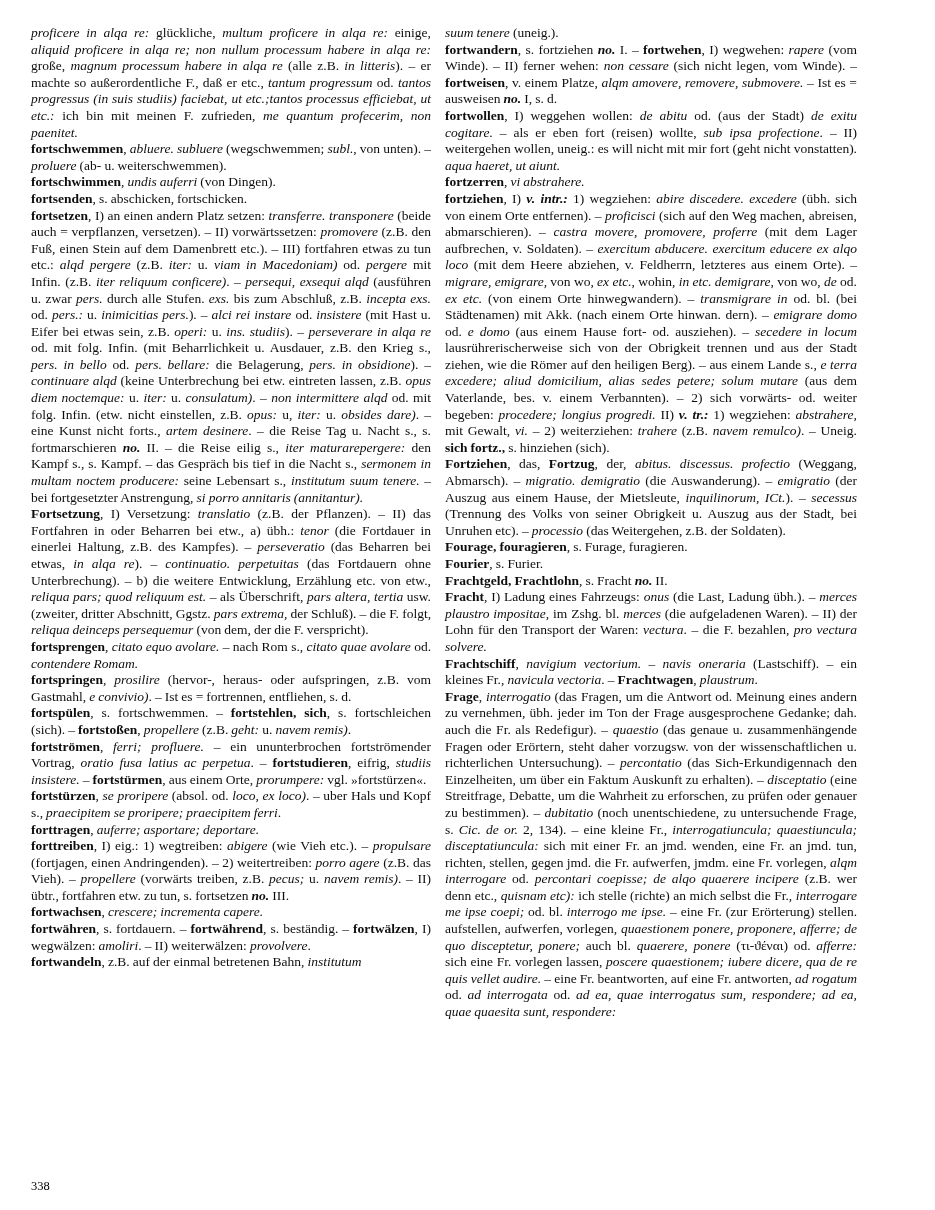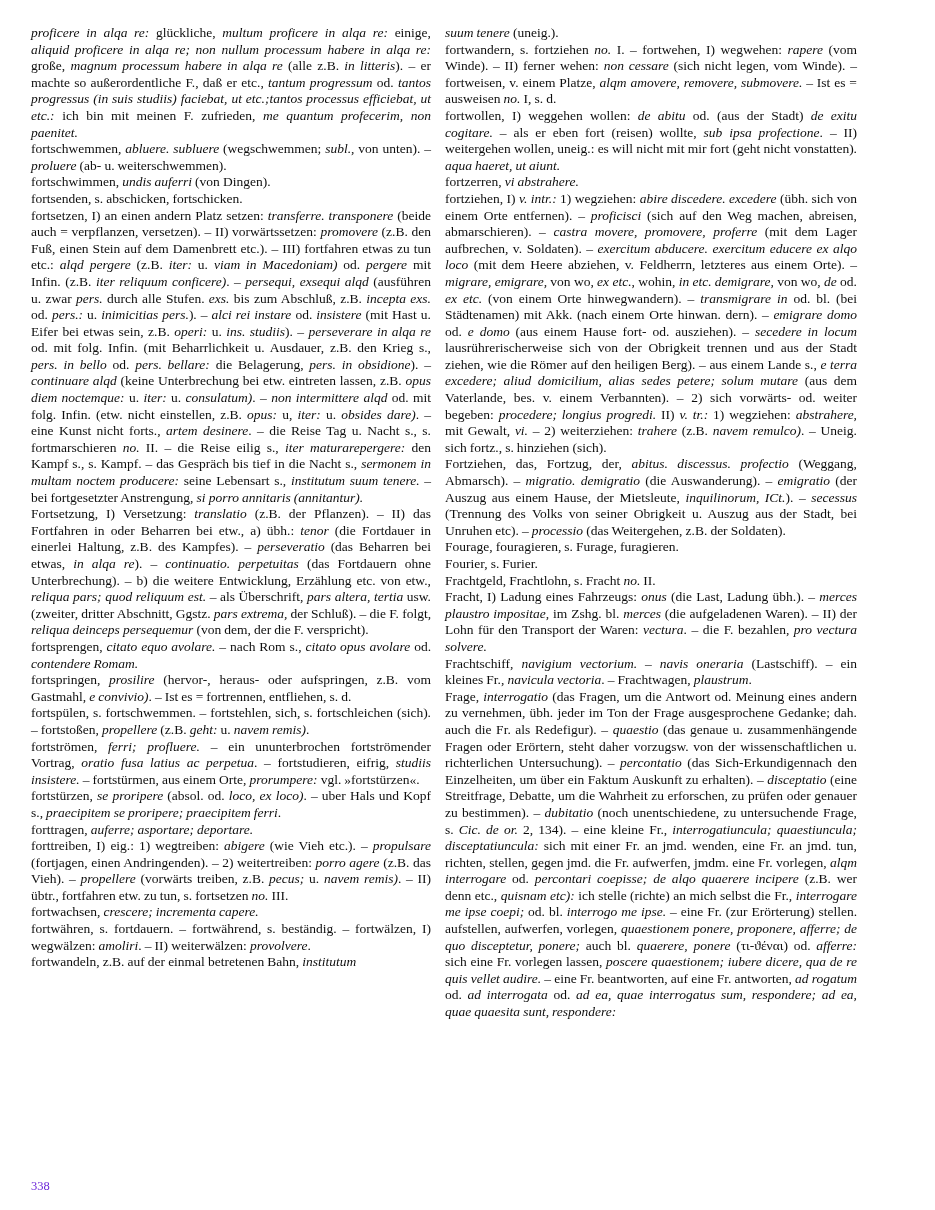--- a/index.html
+++ b/index.html
@@ -27,43 +27,43 @@
   .column.left  { width: 400px; }
   .column.right { width: 412px; }
   p.entry {
     margin: 0; padding: 0;
     font-size: 13.5px;
     line-height: 16.6px;
     text-align: justify;
     word-spacing: -0.3px;
     letter-spacing: 0px;
   }
-  p.entry b { font-weight: 400; }
+  p.entry b { font-weight: 700; }
   p.entry i { font-style: italic; }
   .page-number {
     position: absolute;
     left: 31px; top: 1179px;
     font-size: 12.5px;
     line-height: 14px;
-    color: #6d28d9;
+    color: #000000;
   }
 </style>
 </head>
 <body>
 
 <div class="page">
   <div class="columns">
     <div class="column left">
         <p class="entry"><i>proficere in alqa re:</i> glückliche, <i>multum proficere in alqa re:</i> einige, <i>aliquid proficere in alqa re; non nullum processum habere in alqa re:</i> große, <i>magnum processum habere in alqa re</i> (alle z.B. <i>in litteris</i>). – er machte so außerordentliche F., daß er etc., <i>tantum progressum</i> od. <i>tantos progressus (in suis studiis) faciebat, ut etc.;tantos processus efficiebat, ut etc.:</i> ich bin mit meinen F. zufrieden, <i>me quantum profecerim, non paenitet.</i></p>
         <p class="entry"><b>fortschwemmen</b>, <i>abluere. subluere</i> (wegschwemmen; <i>subl.</i>, von unten). – <i>proluere</i> (ab- u. weiterschwemmen).</p>
         <p class="entry"><b>fortschwimmen</b>, <i>undis auferri</i> (von Dingen).</p>
         <p class="entry"><b>fortsenden</b>, s. abschicken, fortschicken.</p>
         <p class="entry"><b>fortsetzen</b>, I) an einen andern Platz setzen: <i>transferre. transponere</i> (beide auch = verpflanzen, versetzen). – II) vorwärtssetzen: <i>promovere</i> (z.B. den Fuß, einen Stein auf dem Damenbrett etc.). – III) fortfahren etwas zu tun etc.: <i>alqd pergere</i> (z.B. <i>iter:</i> u. <i>viam in Macedoniam)</i> od. <i>pergere</i> mit Infin. (z.B. <i>iter reliquum conficere)</i>. – <i>persequi, exsequi alqd</i> (ausführen u. zwar <i>pers.</i> durch alle Stufen. <i>exs.</i> bis zum Abschluß, z.B. <i>incepta exs.</i> od. <i>pers.:</i> u. <i>inimicitias pers.</i>). – <i>alci rei instare</i> od. <i>insistere</i> (mit Hast u. Eifer bei etwas sein, z.B. <i>operi:</i> u. <i>ins. studiis</i>). – <i>perseverare in alqa re</i> od. mit folg. Infin. (mit Beharrlichkeit u. Ausdauer, z.B. den Krieg s., <i>pers. in bello</i> od. <i>pers. bellare:</i> die Belagerung, <i>pers. in obsidione</i>). – <i>continuare alqd</i> (keine Unterbrechung bei etw. eintreten lassen, z.B. <i>opus diem noctemque:</i> u. <i>iter:</i> u. <i>consulatum)</i>. – <i>non intermittere alqd</i> od. mit folg. Infin. (etw. nicht einstellen, z.B. <i>opus:</i> u, <i>iter:</i> u. <i>obsides dare)</i>. – eine Kunst nicht forts., <i>artem desinere</i>. – die Reise Tag u. Nacht s., s. fortmarschieren <b><i>no.</i></b> II. – die Reise eilig s., <i>iter maturarepergere:</i> den Kampf s., s. Kampf. – das Gespräch bis tief in die Nacht s., <i>sermonem in multam noctem producere:</i> seine Lebensart s., <i>institutum suum tenere.</i> – bei fortgesetzter Anstrengung, <i>si porro annitaris (annitantur).</i></p>
         <p class="entry"><b>Fortsetzung</b>, I) Versetzung: <i>translatio</i> (z.B. der Pflanzen). – II) das Fortfahren in oder Beharren bei etw., a) übh.: <i>tenor</i> (die Fortdauer in einerlei Haltung, z.B. des Kampfes). – <i>perseveratio</i> (das Beharren bei etwas, <i>in alqa re</i>). – <i>continuatio. perpetuitas</i> (das Fortdauern ohne Unterbrechung). – b) die weitere Entwicklung, Erzählung etc. von etw., <i>reliqua pars; quod reliquum est.</i> – als Überschrift, <i>pars altera, tertia</i> usw. (zweiter, dritter Abschnitt, Ggstz. <i>pars extrema,</i> der Schluß). – die F. folgt, <i>reliqua deinceps persequemur</i> (von dem, der die F. verspricht).</p>
-        <p class="entry"><b>fortsprengen</b>, <i>citato equo avolare.</i> – nach Rom s., <i>citato opus avolare</i> od. <i>contendere Romam.</i></p>
+        <p class="entry"><b>fortsprengen</b>, <i>citato equo avolare.</i> – nach Rom s., <i>citato quae avolare</i> od. <i>contendere Romam.</i></p>
         <p class="entry"><b>fortspringen</b>, <i>prosilire</i> (hervor-, heraus- oder aufspringen, z.B. vom Gastmahl, <i>e convivio)</i>. – Ist es = fortrennen, entfliehen, s. d.</p>
         <p class="entry"><b>fortspülen</b>, s. fortschwemmen. – <b>fortstehlen, sich</b>, s. fortschleichen (sich). – <b>fortstoßen</b>, <i>propellere</i> (z.B. <i>geht:</i> u. <i>navem remis)</i>.</p>
         <p class="entry"><b>fortströmen</b>, <i>ferri; profluere.</i> – ein ununterbrochen fortströmender Vortrag, <i>oratio fusa latius ac perpetua</i>. – <b>fortstudieren</b>, eifrig, <i>studiis insistere.</i> – <b>fortstürmen</b>, aus einem Orte, <i>prorumpere:</i> vgl. »fortstürzen«.</p>
         <p class="entry"><b>fortstürzen</b>, <i>se proripere</i> (absol. od. <i>loco, ex loco)</i>. – uber Hals und Kopf s., <i>praecipitem se proripere; praecipitem ferri</i>.</p>
         <p class="entry"><b>forttragen</b>, <i>auferre; asportare; deportare.</i></p>
         <p class="entry"><b>forttreiben</b>, I) eig.: 1) wegtreiben: <i>abigere</i> (wie Vieh etc.). – <i>propulsare</i> (fortjagen, einen Andringenden). – 2) weitertreiben: <i>porro agere</i> (z.B. das Vieh). – <i>propellere</i> (vorwärts treiben, z.B. <i>pecus;</i> u. <i>navem remis)</i>. – II) übtr., fortfahren etw. zu tun, s. fortsetzen <b><i>no.</i></b> III.</p>
         <p class="entry"><b>fortwachsen</b>, <i>crescere; incrementa capere.</i></p>
         <p class="entry"><b>fortwähren</b>, s. fortdauern. – <b>fortwährend</b>, s. beständig. – <b>fortwälzen</b>, I) wegwälzen: <i>amoliri</i>. – II) weiterwälzen: <i>provolvere</i>.</p>
         <p class="entry"><b>fortwandeln</b>, z.B. auf der einmal betretenen Bahn, <i>institutum</i></p>
       </div>

